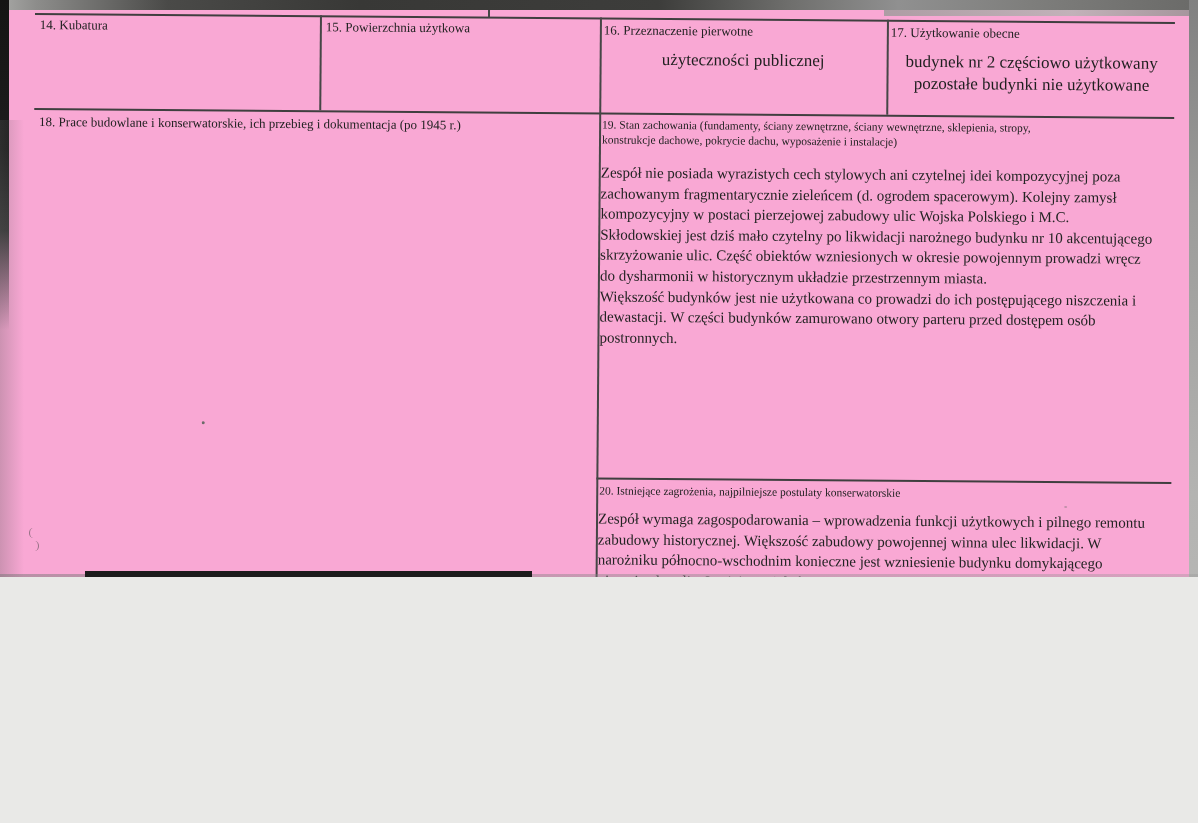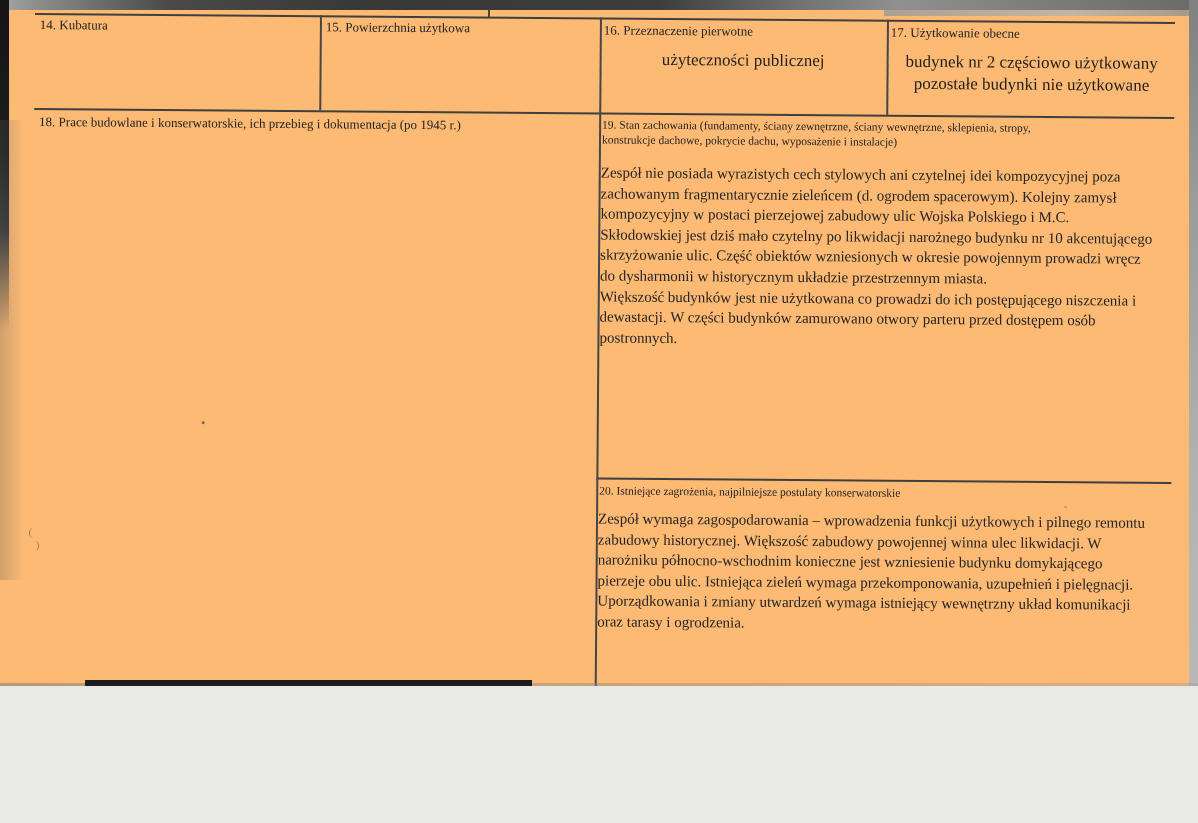--- a/index.html
+++ b/index.html
@@ -1,19 +1,19 @@
 <!DOCTYPE html>
 <html><head>
 <meta charset="utf-8">
 <style>
   html,body{margin:0;padding:0;background:#e9e9e7;}
   .page{
     position:relative;
-    width:1198px;height:686px;
-    background:#fdba74;
+    width:1198px;height:577px;
+    background:#f9a8d4;
     overflow:hidden;
     font-family:"Liberation Serif","DejaVu Serif",serif;
     color:#262626;
   }
   
   .skew{
     position:absolute;left:0;top:0;width:1198px;height:823px;
     transform:rotate(0.45deg);
     transform-origin:35px 13px;
   }

